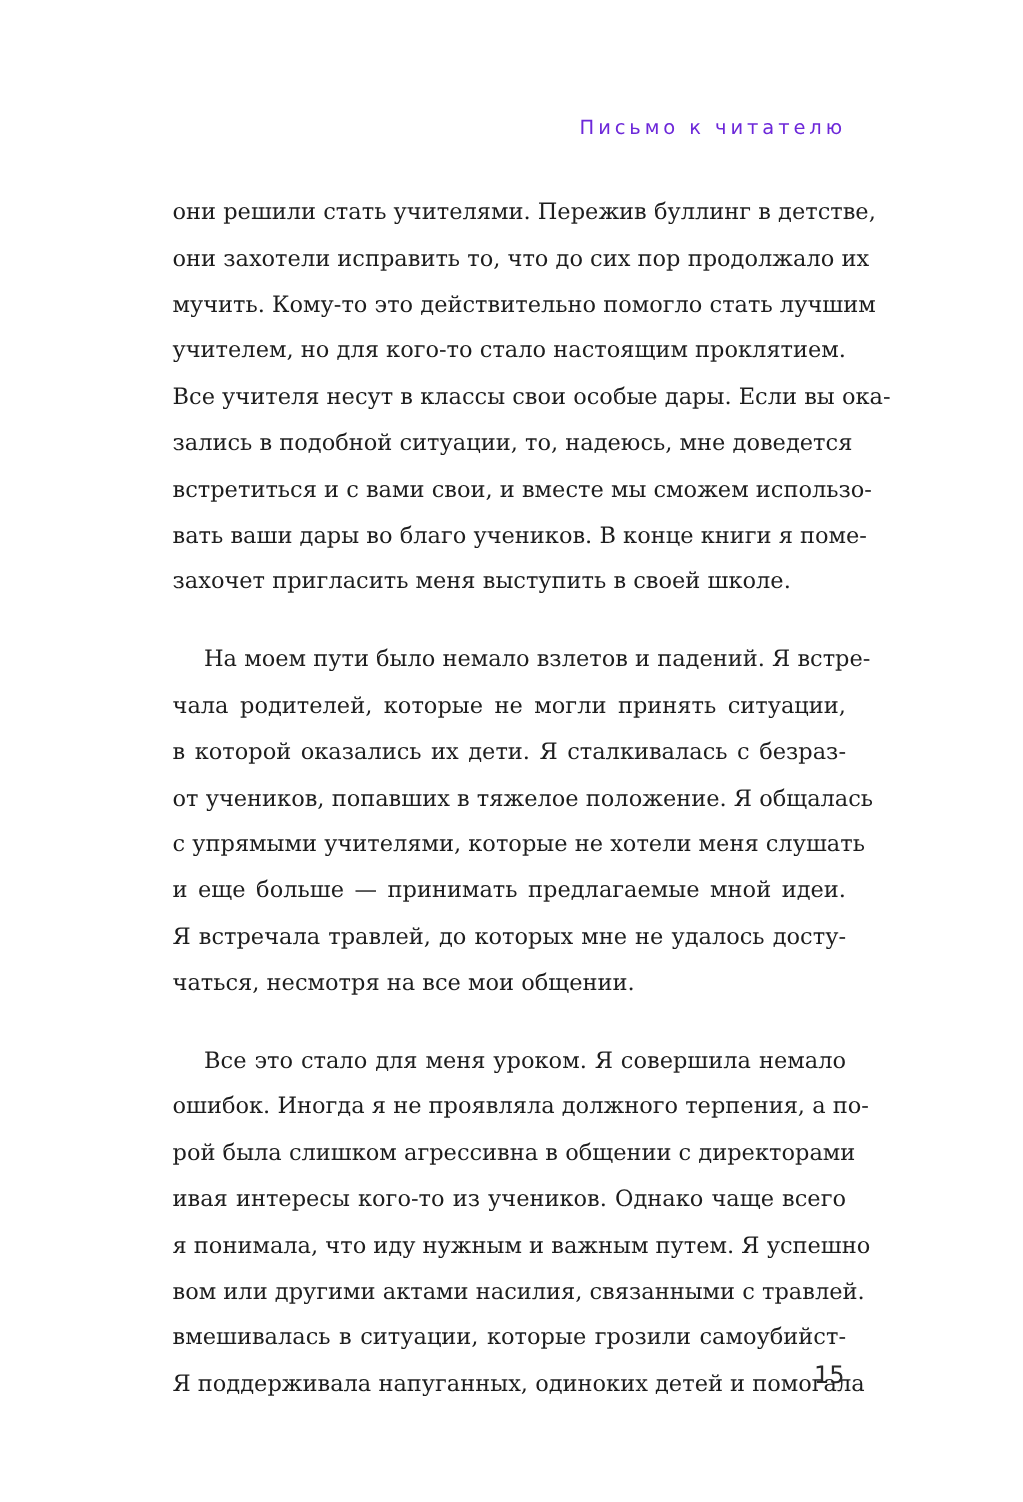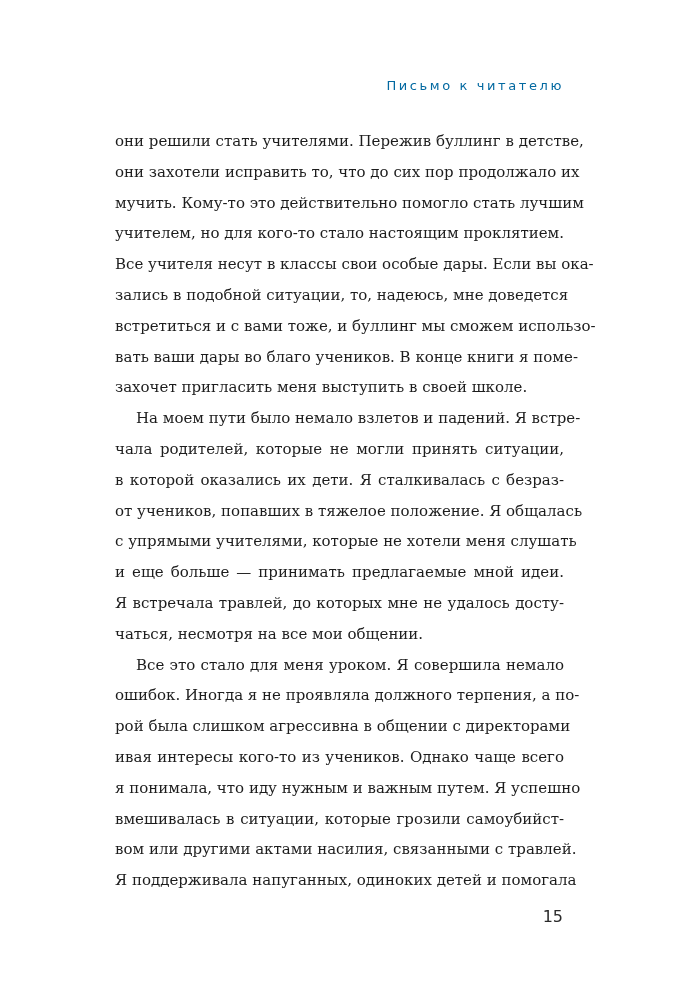--- a/index.html
+++ b/index.html
@@ -15,40 +15,41 @@
       font-family: "DejaVu Serif", "Liberation Serif", serif;
       color: #1d1d1d;
     }
     .running-header {
       position: absolute;
       top: 78px;
       right: 118px;
       font-family: "DejaVu Sans", "Liberation Sans", sans-serif;
       font-size: 13px;
       letter-spacing: 2.6px;
-      color: #0369a1;
+      color: #6d28d9;
       white-space: nowrap;
     }
     .body-text {
       position: absolute;
       top: 126px;
       left: 115px;
       width: 449px;
     }
     .line {
       height: 30.8px;
       line-height: 30.8px;
       font-size: 15px;
       white-space: nowrap;
       text-align: justify;
       text-align-last: justify;
       overflow: visible;
     }
     .line.indent {
       padding-left: 21px;
+      margin-top: 21px;
     }
     .line.last {
       text-align-last: left;
     }
     .page-number {
       position: absolute;
       top: 907px;
       right: 119px;
       font-family: "DejaVu Sans", "Liberation Sans", sans-serif;
       font-size: 16px;
@@ -61,34 +62,34 @@
 
 <div class="running-header">Письмо к читателю</div>
 
 <div class="body-text">
   <div class="line">они решили стать учителями. Пережив буллинг в детстве,</div>
   <div class="line">они захотели исправить то, что до сих пор продолжало их</div>
   <div class="line">мучить. Кому-то это действительно помогло стать лучшим</div>
   <div class="line">учителем, но для кого-то стало настоящим проклятием.</div>
   <div class="line">Все учителя несут в классы свои особые дары. Если вы ока-</div>
   <div class="line">зались в подобной ситуации, то, надеюсь, мне доведется</div>
-  <div class="line">встретиться и с вами тоже, и буллинг мы сможем использо-</div>
+  <div class="line">встретиться и с вами свои, и вместе мы сможем использо-</div>
   <div class="line">вать ваши дары во благо учеников. В конце книги я поме-</div>
   <div class="line last">захочет пригласить меня выступить в своей школе.</div>
   <div class="line indent">На моем пути было немало взлетов и падений. Я встре-</div>
   <div class="line">чала родителей, которые не могли принять ситуации,</div>
   <div class="line">в которой оказались их дети. Я сталкивалась с безраз-</div>
   <div class="line">от учеников, попавших в тяжелое положение. Я общалась</div>
   <div class="line">с упрямыми учителями, которые не хотели меня слушать</div>
   <div class="line">и еще больше — принимать предлагаемые мной идеи.</div>
   <div class="line">Я встречала травлей, до которых мне не удалось досту-</div>
   <div class="line last">чаться, несмотря на все мои общении.</div>
   <div class="line indent">Все это стало для меня уроком. Я совершила немало</div>
   <div class="line">ошибок. Иногда я не проявляла должного терпения, а по-</div>
   <div class="line">рой была слишком агрессивна в общении с директорами</div>
   <div class="line">ивая интересы кого-то из учеников. Однако чаще всего</div>
   <div class="line">я понимала, что иду нужным и важным путем. Я успешно</div>
+  <div class="line">вом или другими актами насилия, связанными с травлей.</div>
   <div class="line">вмешивалась в ситуации, которые грозили самоубийст-</div>
-  <div class="line">вом или другими актами насилия, связанными с травлей.</div>
   <div class="line">Я поддерживала напуганных, одиноких детей и помогала</div>
 </div>
 
 <div class="page-number">15</div>
 
 </body></html>

